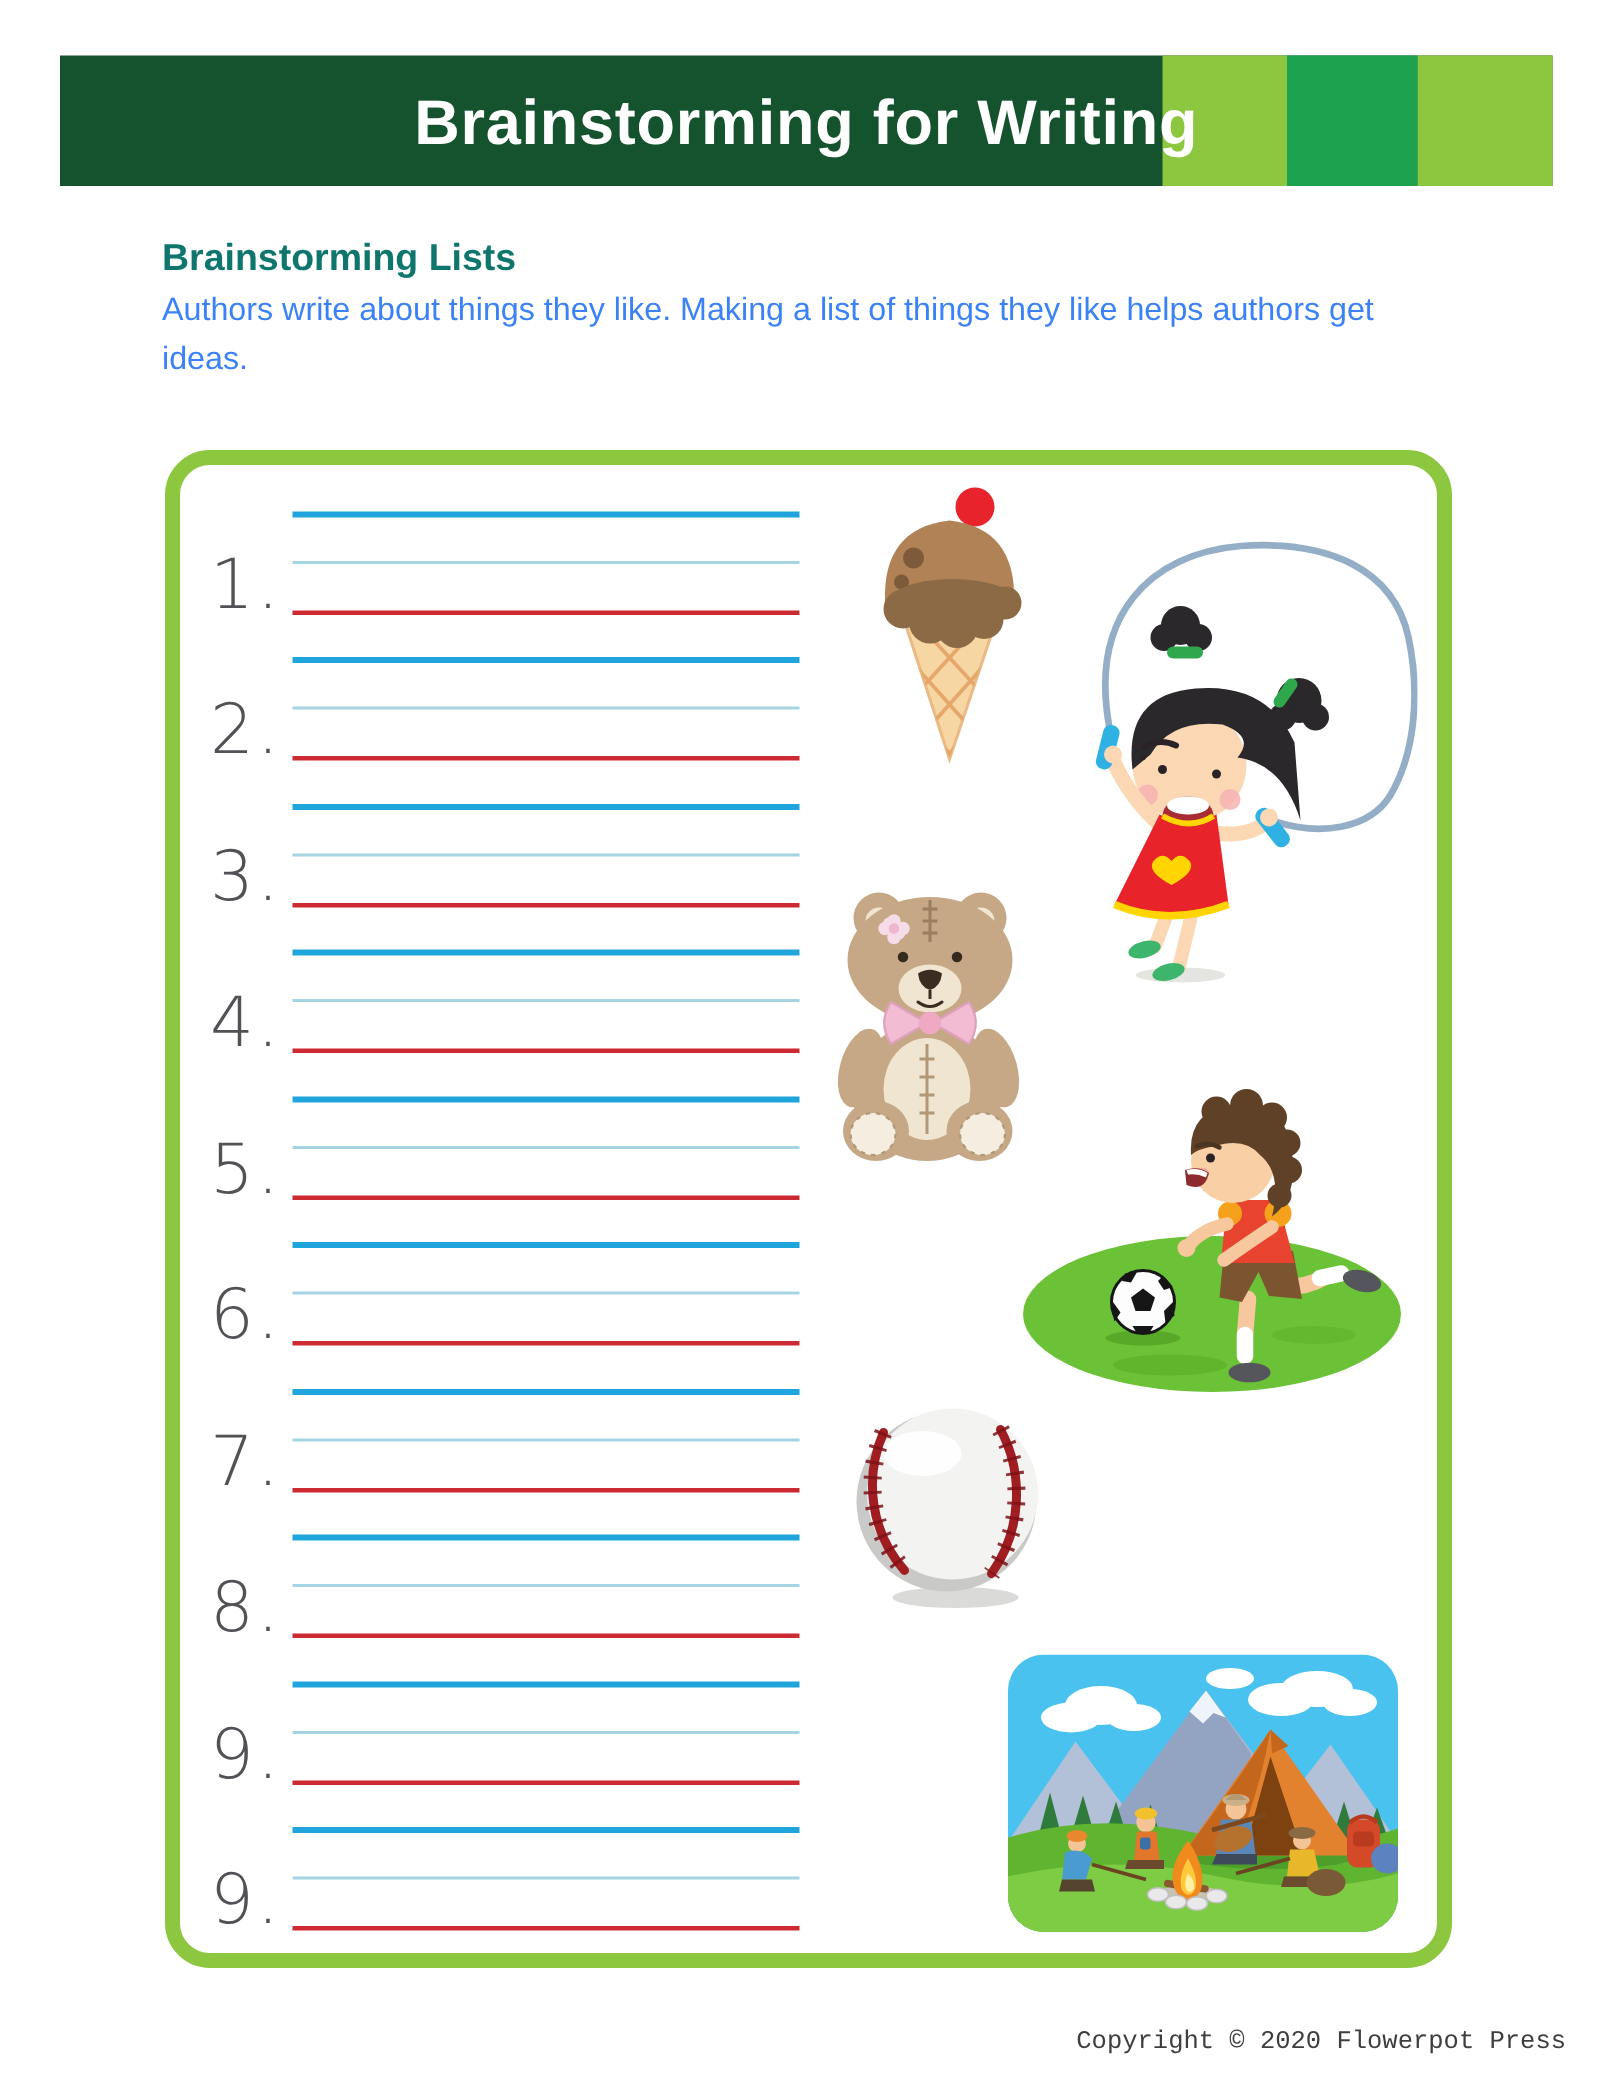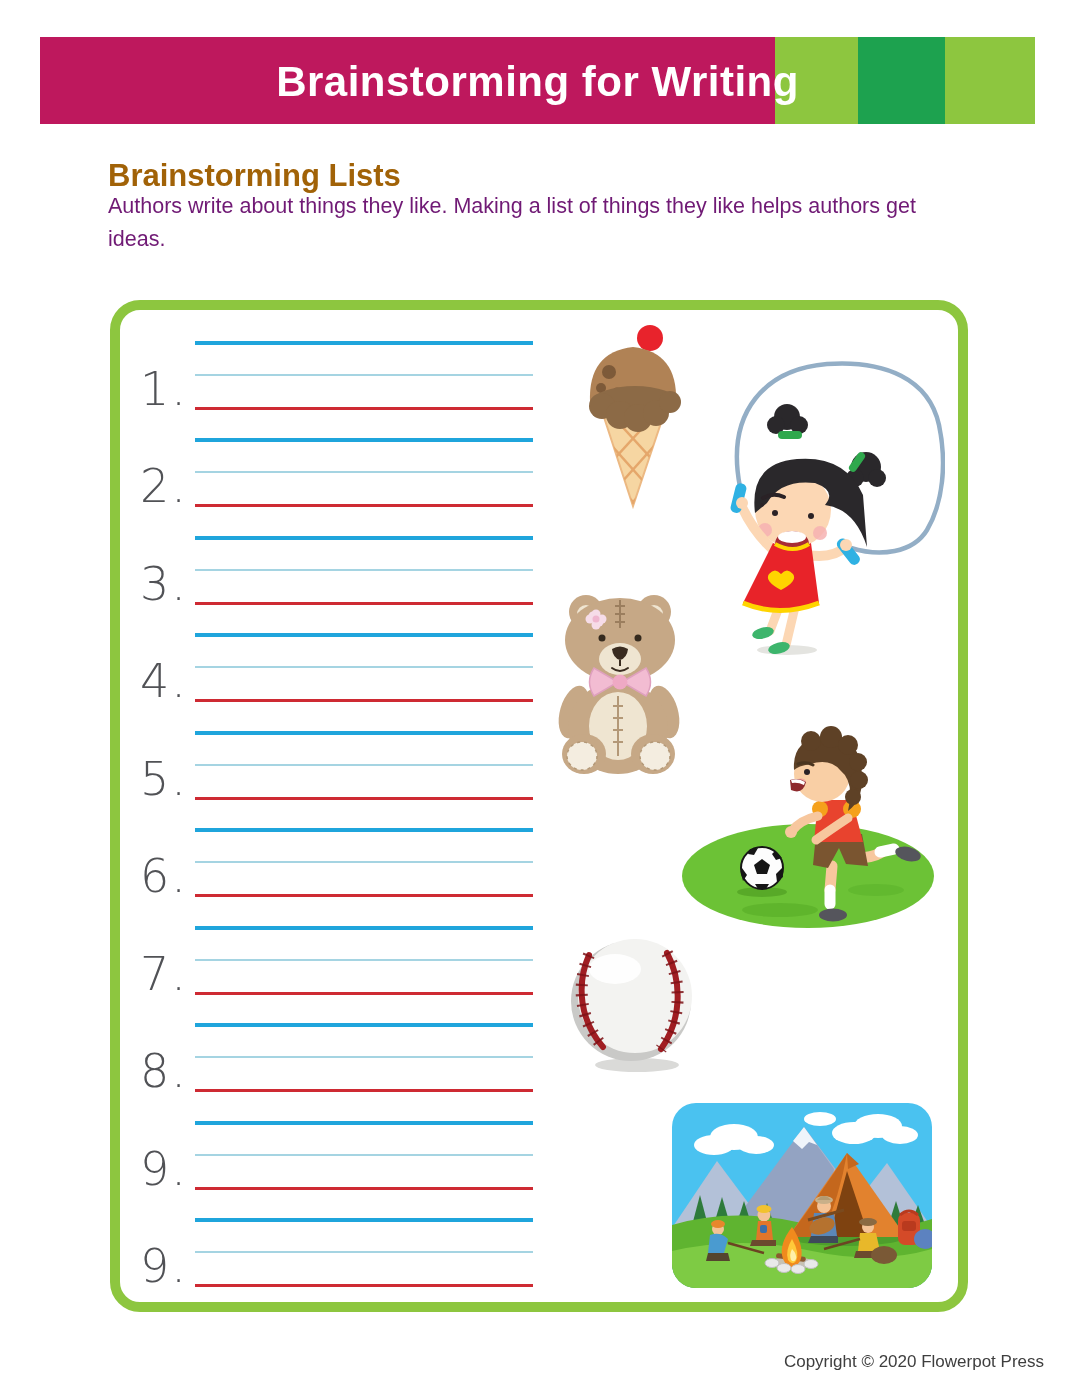--- a/index.html
+++ b/index.html
@@ -1,37 +1,37 @@
 <!DOCTYPE html>
 <html><head>
 <meta charset="utf-8">
 <style>
   html,body{margin:0;padding:0;background:#fff;}
   .page{
     position:relative;width:1082px;height:1400px;background:#ffffff;overflow:hidden;
     font-family:"Liberation Sans",sans-serif;
   }
   
-  .banner{position:absolute;left:40px;top:37px;width:995px;height:87px;background:#be185d;}
+  .banner{position:absolute;left:40px;top:37px;width:995px;height:87px;background:#14532d;}
   .banner-title{
     position:absolute;left:0;right:0;top:0;height:87px;line-height:90px;text-align:center;
     color:#ffffff;font-size:42px;font-weight:bold;letter-spacing:.5px;z-index:2;
   }
   .blk{position:absolute;top:0;height:87px;}
   .blk-1{left:735px;width:83px;background:#8DC63F;}
   .blk-2{left:818px;width:87px;background:#1DA24F;}
   .blk-3{left:905px;width:90px;background:#8DC63F;}
   
   .section-heading{
     position:absolute;left:108px;top:158px;margin:0;
-    color:#a16207;font-size:31px;font-weight:bold;text-align:center;
+    color:#0f766e;font-size:25px;font-weight:bold;text-align:center;
   }
   .intro-p{
     position:absolute;left:108px;margin:0;width:868px;
-    color:#701a75;font-size:21.5px;line-height:33px;
+    color:#3b82f6;font-size:21.5px;line-height:33px;
   }
   .p1{top:190px;}
   .p2{top:253px;}
   
   .writing-box{
     position:absolute;left:110px;top:300px;width:838px;height:992px;
     border:10px solid #8DC63F;border-radius:30px;background:#ffffff;
   }
   .line-row{position:absolute;left:75px;width:338px;height:70px;}
   .wl{position:absolute;left:0;width:338px;}
@@ -40,21 +40,21 @@
   .wl-red{top:66px;height:3px;background:#CE2A33;}
   .num{
     position:absolute;left:20px;width:70px;height:44px;line-height:44px;
     color:#515256;font-size:46px;font-weight:300;letter-spacing:2px;
     font-family:"DejaVu Sans",sans-serif;
   }
   .illus{position:absolute;}
   
   .copyright{
     position:absolute;right:38px;top:1352px;
-    font-family:Liberation Sans, sans-serif;
+    font-family:Liberation Mono, monospace;
     font-size:17px;color:#3E3E3E;
   }
 </style>
 </head>
 <body>
 
 <div class="page">
 
   <div class="banner">
     <div class="banner-title">Brainstorming for Writing</div>

